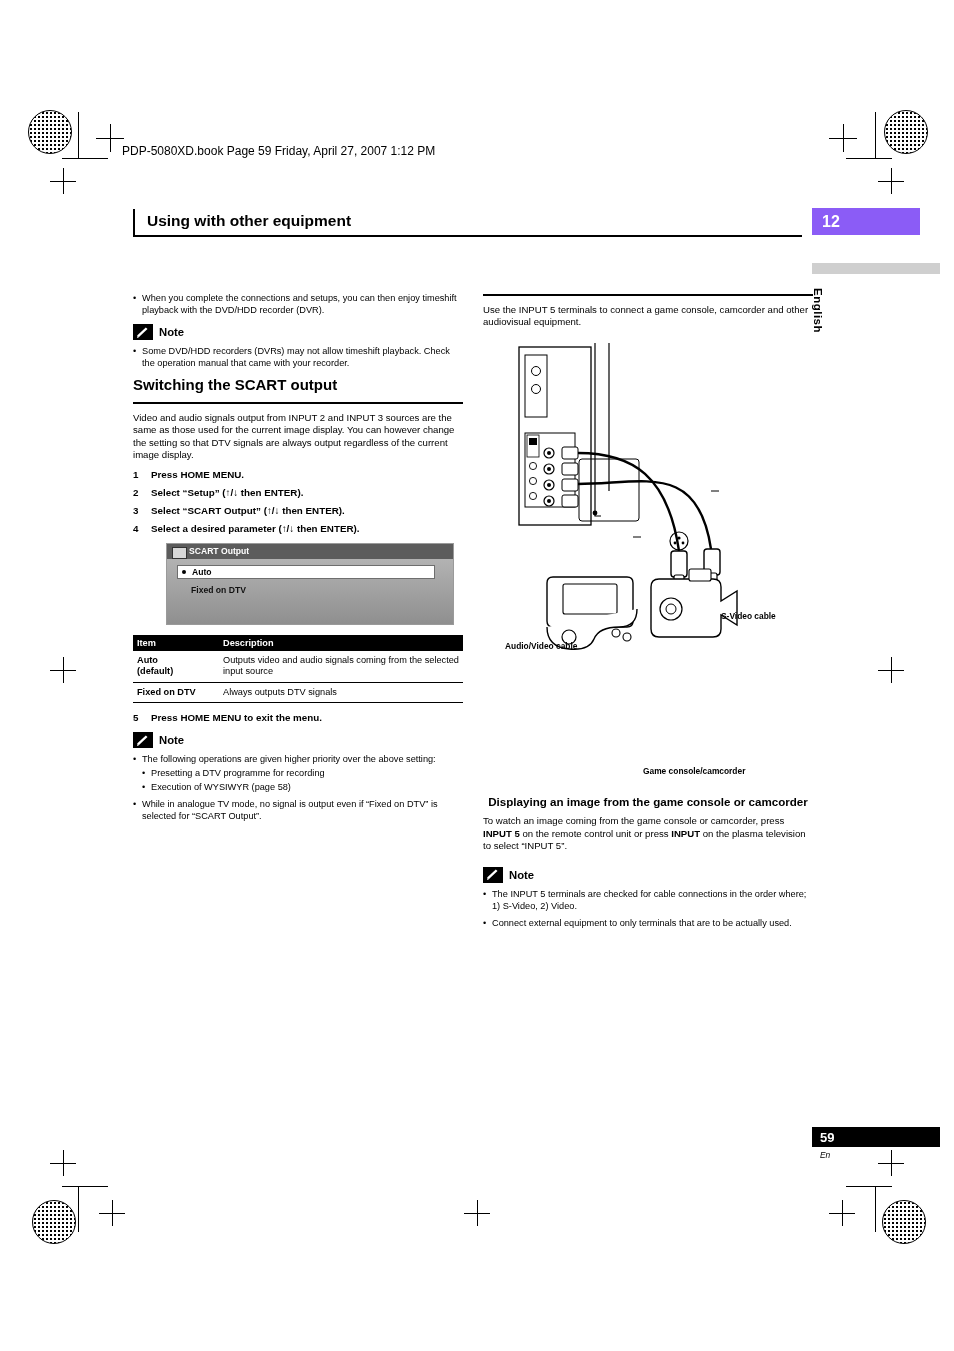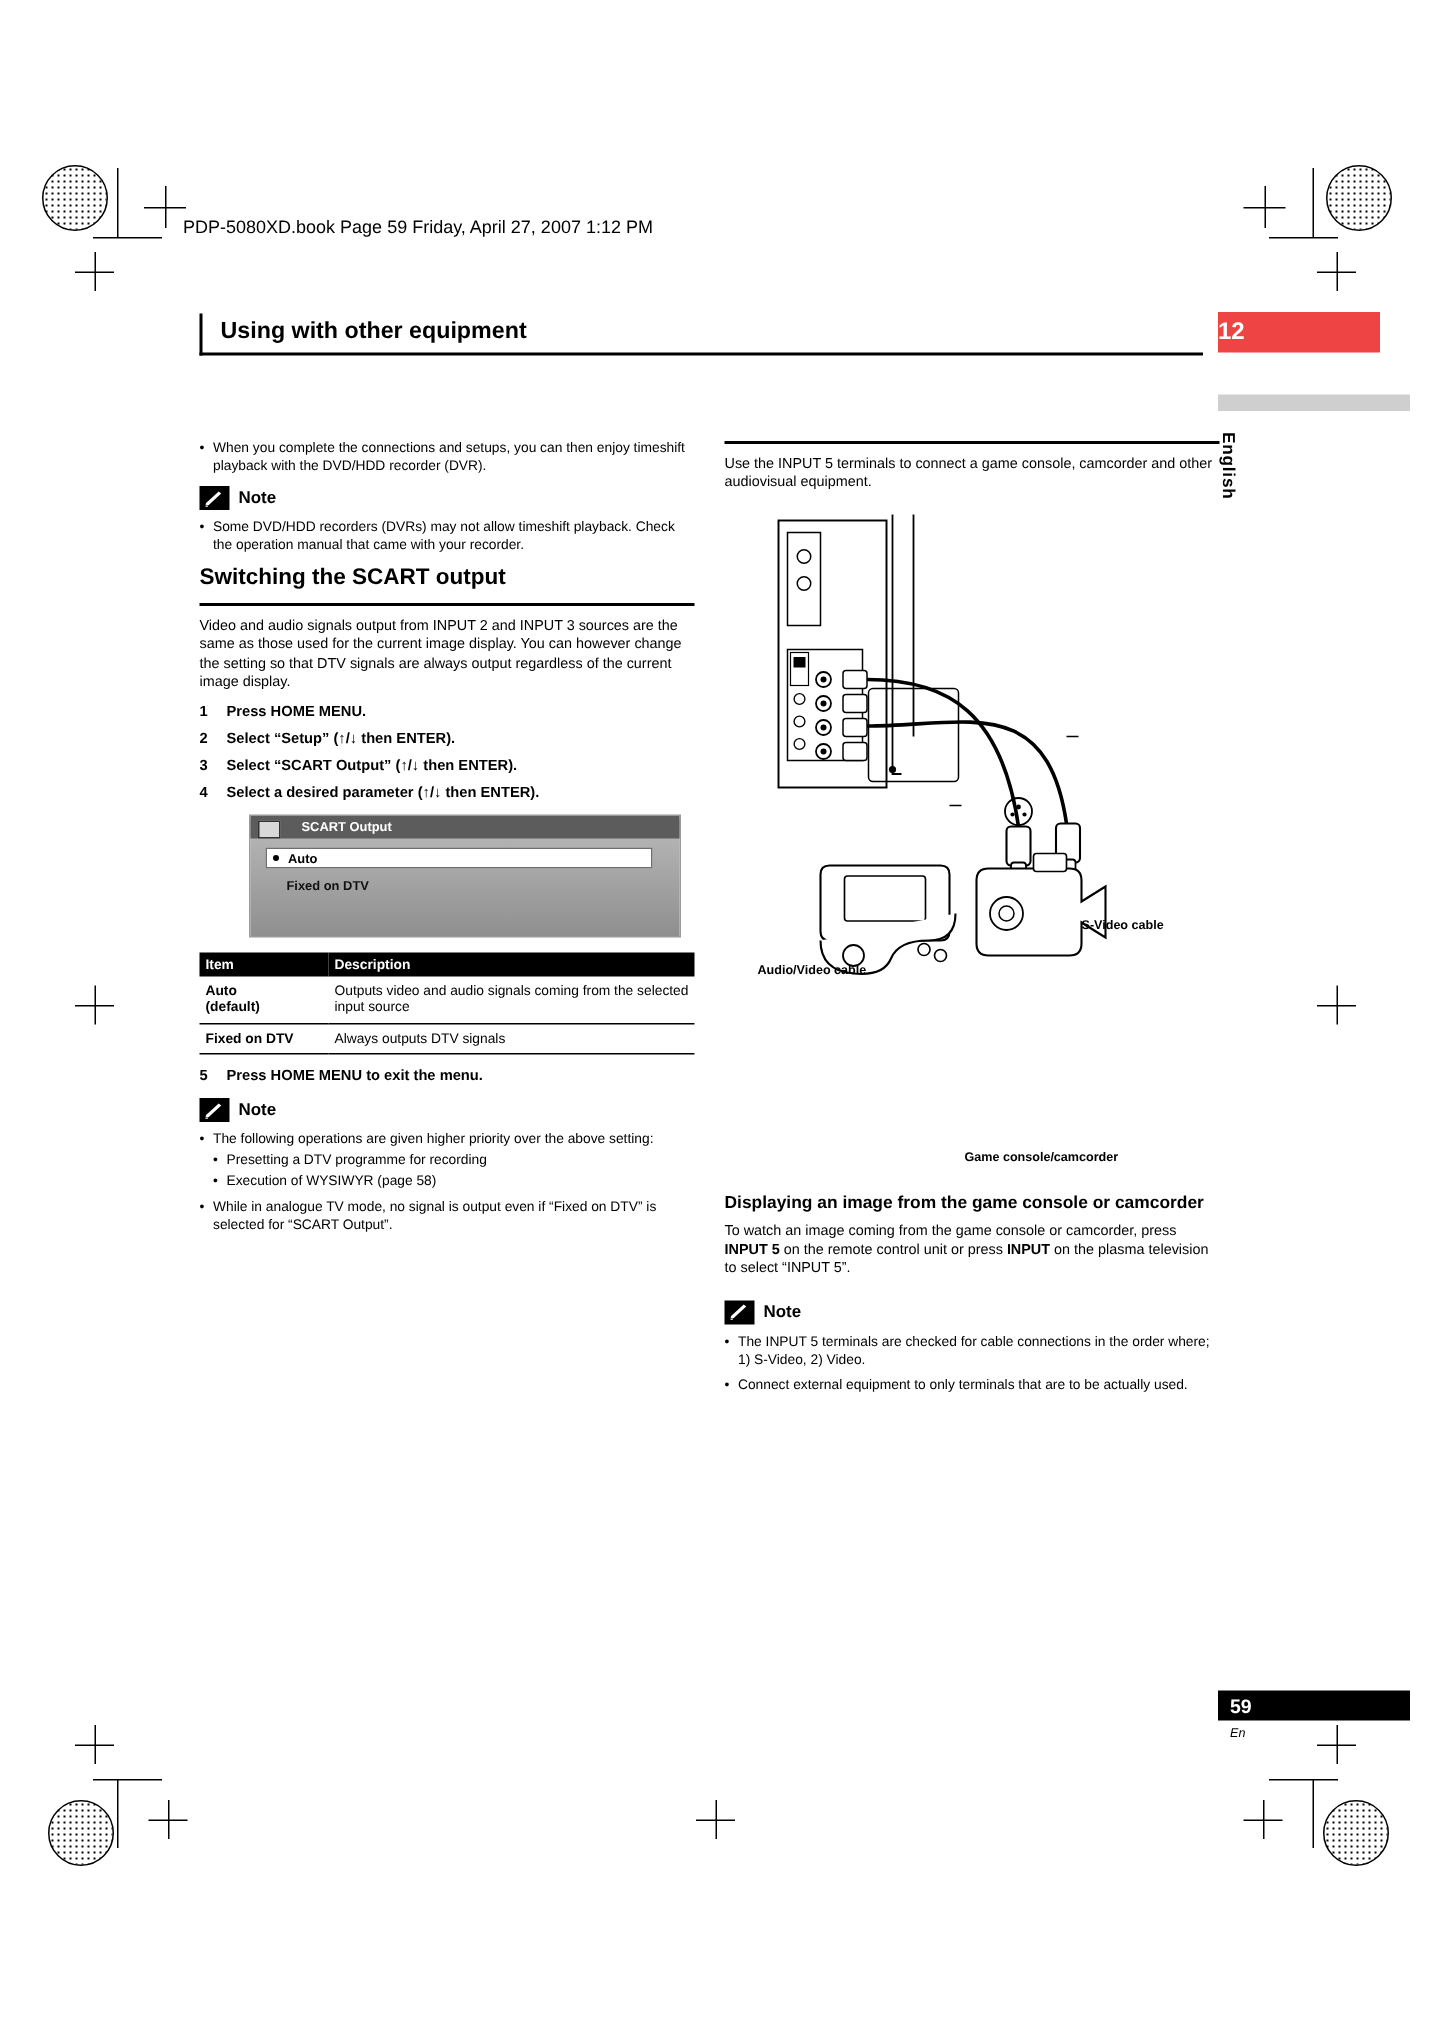--- a/index.html
+++ b/index.html
@@ -19,34 +19,34 @@
 
   .halftone{position:absolute;border-radius:50%;background:
      radial-gradient(circle at 50% 50%, #000 0 1px, transparent 1px) 0 0/4px 4px,
      #fff;border:1px solid #000;}
 
   
   .filepath{position:absolute;left:122px;top:144px;font-size:12px;color:#000;}
   .chapter-bar{position:absolute;left:133px;top:209px;width:667px;height:26px;
      border-bottom:2px solid #000;border-left:2px solid #000;}
   .chapter-title{position:absolute;left:147px;top:212px;font-size:15.5px;font-weight:bold;}
-  .chapter-num{position:absolute;left:812px;top:208px;width:108px;height:27px;background:#ef4444;color:#fff;
-     font-size:16px;font-weight:bold;display:flex;align-items:center;padding-left:0;box-sizing:border-box;}
+  .chapter-num{position:absolute;left:812px;top:208px;width:108px;height:27px;background:#8b5cf6;color:#fff;
+     font-size:16px;font-weight:bold;display:flex;align-items:center;padding-left:10px;box-sizing:border-box;}
 
   .lang-bar{position:absolute;left:812px;top:263px;width:128px;height:11px;background:#cfcfcf;}
   .lang-label{position:absolute;left:812px;top:288px;font-size:11.5px;font-weight:bold;letter-spacing:0.5px;
      writing-mode:vertical-rl;}
 
   
   .col-left{position:absolute;left:133px;top:292px;width:330px;}
   .col-right{position:absolute;left:483px;top:292px;width:330px;}
 
   p{margin:0 0 6px 0;font-size:9.6px;line-height:12.4px;}
   h2.sec{font-size:15px;font-weight:bold;margin:0 0 8px 0;line-height:19px;}
-  h3.sub{font-size:11.6px;font-weight:bold;margin:0 0 6px 0;line-height:14.5px;}
+  h3.sub{font-size:11.6px;font-weight:bold;margin:0 0 6px 0;line-height:14.5px;text-align:center;}
   .rule{height:2px;background:#000;margin:2px 0 8px 0;}
 
   .bullet{position:relative;padding-left:9px;font-size:9.2px;line-height:12px;margin-bottom:5px;}
   .bullet:before{content:"•";position:absolute;left:0;top:0;}
   .bullet.sub2{padding-left:18px;}
   .bullet.sub2:before{left:9px;}
 
   
   .note{margin:8px 0 6px 0;}
   .note-head{display:flex;align-items:center;gap:6px;margin-bottom:5px;}
@@ -56,21 +56,21 @@
 
   
   .step{display:flex;font-size:9.8px;font-weight:bold;line-height:13px;margin-bottom:5px;}
   .step .n{width:18px;flex:0 0 18px;}
 
   
   .osd{position:relative;width:288px;height:82px;margin:8px 0 2px 0;
        background:linear-gradient(180deg,#ffffff 0%,#ffffff 3px,#b9b9b9 3px,#8f8f8f 100%);
        border:1px solid #9a9a9a;box-sizing:border-box;}
   .osd-title{position:absolute;left:0;top:0;width:100%;height:15px;background:#5c5c5c;color:#fff;
-     font-size:8.6px;font-weight:bold;display:flex;align-items:center;padding-left:34px;box-sizing:border-box;}
+     font-size:8.6px;font-weight:bold;display:flex;align-items:center;padding-left:22px;box-sizing:border-box;}
   .osd-ticon{position:absolute;left:5px;top:3px;width:13px;height:10px;background:#d8d8d8;border:1px solid #333;}
   .osd-row{position:absolute;left:10px;width:258px;height:14px;font-size:8.6px;font-weight:bold;
      display:flex;align-items:center;box-sizing:border-box;padding-left:14px;}
   .osd-row.selected{background:#fff;border:1px solid #6e6e6e;color:#000;}
   .osd-dot{position:absolute;left:4px;top:4.5px;width:4px;height:4px;border-radius:50%;background:#000;}
 
   
   table.spec{width:100%;border-collapse:collapse;margin-top:10px;font-size:9.2px;}
   table.spec th{background:#000;color:#fff;text-align:left;font-size:9.2px;font-weight:bold;
       padding:3px 4px;}

